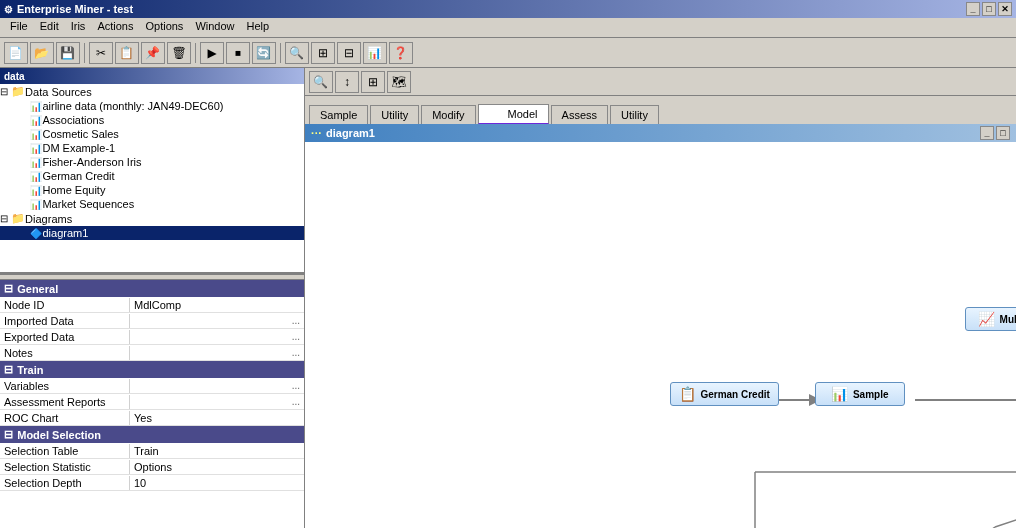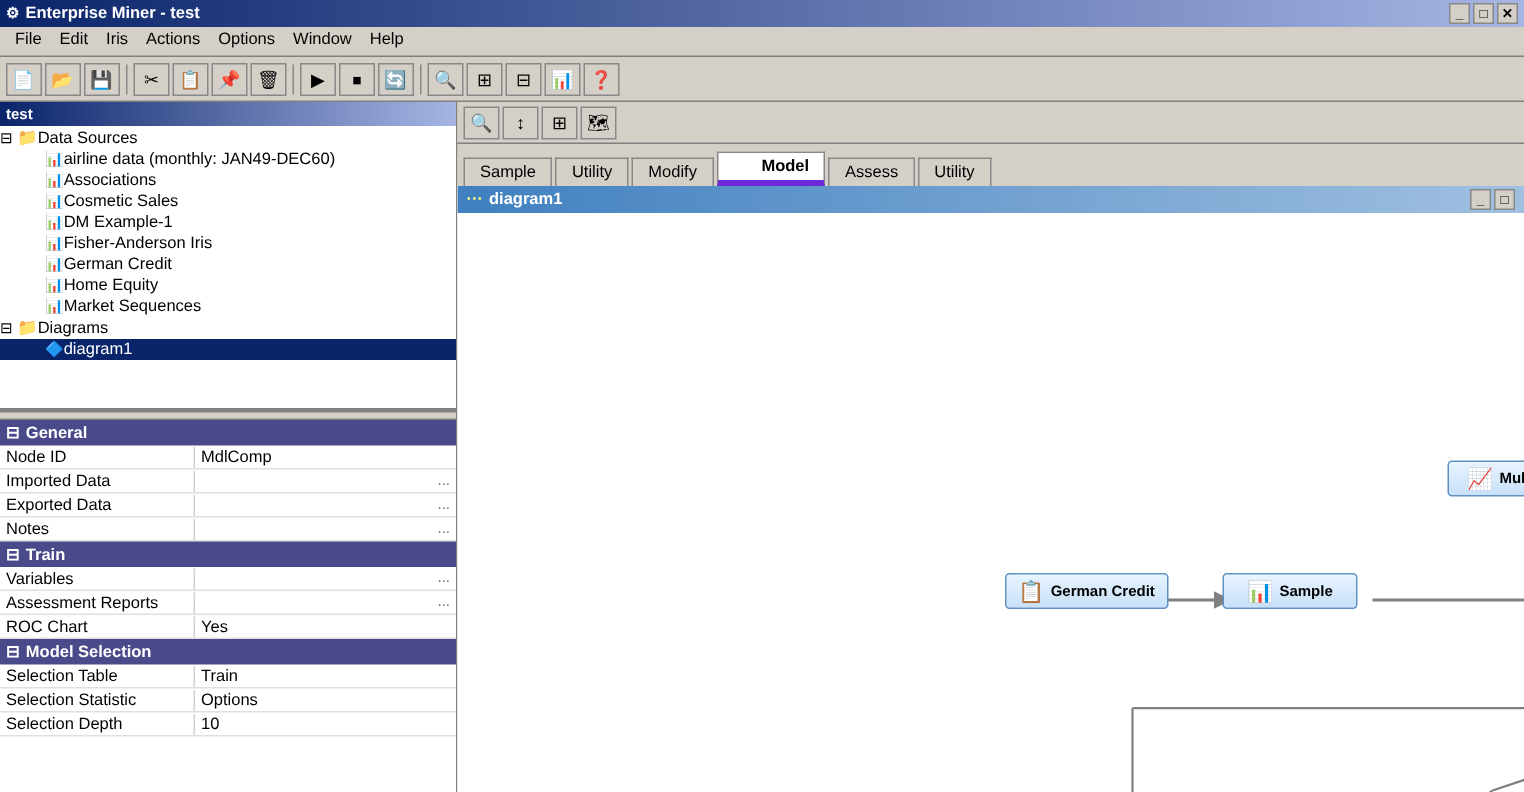--- a/index.html
+++ b/index.html
@@ -173,22 +173,22 @@
       padding: 3px 10px;
       font-size: 11px;
       border: 1px solid #888;
       border-bottom: none;
       cursor: pointer;
       margin-right: 2px;
       background: #d4d0c8;
     }
     .tab.active {
       background: white;
-      border-bottom: 4px solid #6d28d9;
-      font-weight: bold;
+      border-bottom: 1px solid #6d28d9;
+      font-weight: normal;
       z-index: 1;
       padding-left: 29px;
     }
 
     
     #diagram-area {
       flex: 1;
       background: white;
       position: relative;
       overflow: hidden;
@@ -307,21 +307,21 @@
   <div class="tool-btn">⊞</div>
   <div class="tool-btn">⊟</div>
   <div class="tool-btn">📊</div>
   <div class="tool-btn">❓</div>
 </div>
 
 <div id="main-layout">
 
   <div id="left-panel">
     <div id="left-panel-title">
-      <span>test</span>
+      <span>data</span>
     </div>
 
     <div id="tree-panel">
 
       <div class="tree-item">
         <span class="tree-icon">⊟</span>
         <span style="color:#8b4513;">📁</span>
         <span> Data Sources</span>
       </div>
       <div class="tree-item" style="padding-left:30px;">

